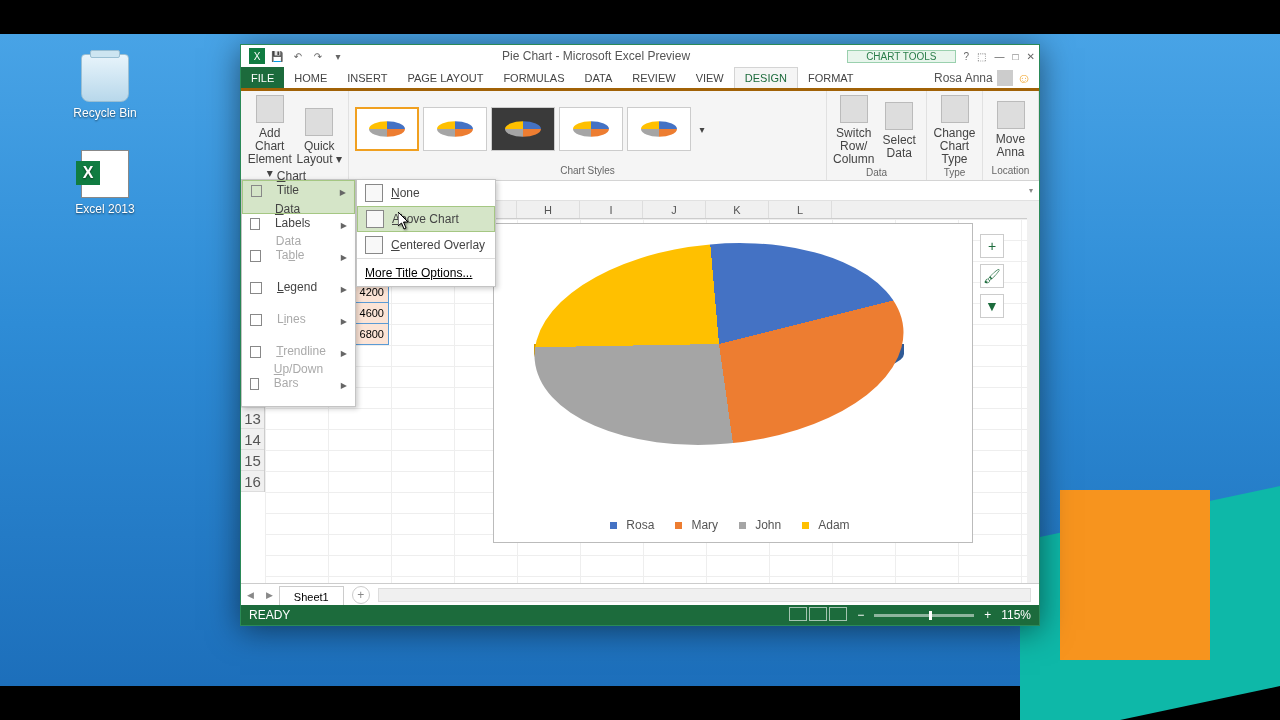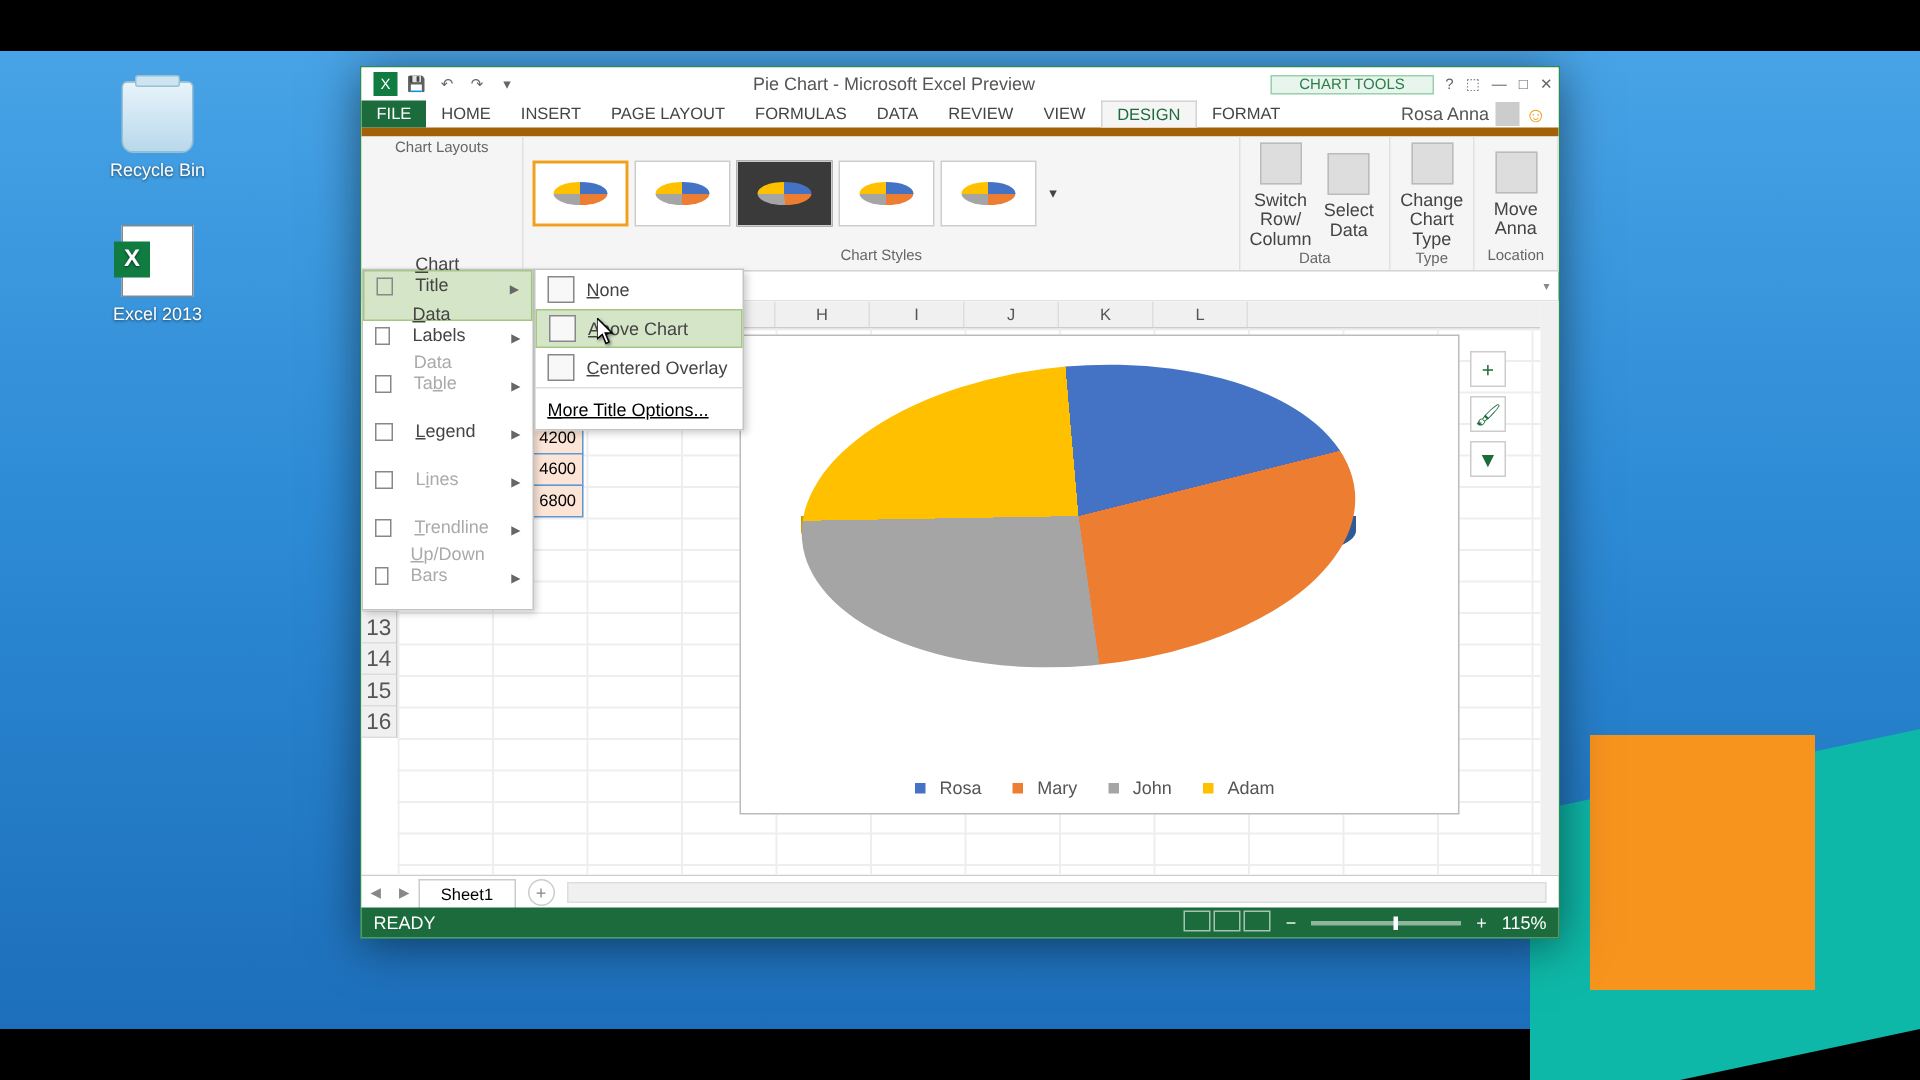--- a/index.html
+++ b/index.html
@@ -16,21 +16,21 @@
 .deco.teal{right:0;width:260px;height:200px;background:#0EB8A8;transform:skewY(-12deg);transform-origin:bottom right;}
 .deco.orange{right:70px;width:150px;height:170px;background:#F7941E;bottom:60px;}
 .excel-window{position:absolute;left:240px;top:44px;width:800px;height:582px;background:#fff;box-shadow:0 4px 30px rgba(0,0,0,.5);border:1px solid #2a8a58;display:flex;flex-direction:column;}
 .titlebar{height:22px;background:#fff;display:flex;align-items:center;padding:0 4px;font-size:12px;color:#555;}
 .titlebar .qat{display:flex;gap:6px;align-items:center;margin-left:4px;}
 .qat-btn{width:14px;height:14px;display:flex;align-items:center;justify-content:center;color:#666;font-size:10px;}
 .titlebar .wtitle{flex:1;text-align:center;}
 .titlebar .ctx{background:#e8f5ec;border:1px solid #9ad0ae;padding:0 18px;font-size:10px;color:#2a7d4a;margin-right:8px;}
 .win-ctrl{display:flex;gap:8px;align-items:center;color:#666;}
 .win-ctrl span{font-size:10px;}
-.tabbar{height:24px;background:#fff;display:flex;align-items:stretch;border-bottom:6px solid #a16207;}
+.tabbar{height:24px;background:#fff;display:flex;align-items:stretch;border-bottom:3px solid #a16207;}
 .tab{padding:0 10px;display:flex;align-items:center;font-size:11px;color:#444;cursor:pointer;}
 .tab.file{background:#1C6B3C;color:#fff;}
 .tab.active{background:#f5f5f5;border:1px solid #d4d4d4;border-bottom:none;color:#1C6B3C;}
 .tabbar .spacer{flex:1;}
 .signin{padding:0 8px;font-size:11px;color:#555;display:flex;align-items:center;gap:4px;}
 .smiley{color:#f0a020;font-size:14px;}
 .ribbon{height:90px;background:#f5f5f5;border-bottom:1px solid #d4d4d4;display:flex;position:relative;}
 .rgroup{border-right:1px solid #e1e1e1;padding:2px 6px;display:flex;flex-direction:column;justify-content:space-between;}
 .rgroup .btns{display:flex;gap:4px;flex:1;align-items:center;}
 .rgroup .lbl{font-size:10px;color:#666;text-align:center;padding-bottom:2px;}
@@ -141,20 +141,24 @@
     <div class="spacer"></div>
     <div class="signin">
       <span>Rosa Anna</span>
       <span style="width:16px;height:16px;background:#ccc;display:inline-block;"></span>
       <span class="smiley">☺</span>
     </div>
   </div>
 
   <div class="ribbon">
     <div class="rgroup" style="width:108px;">
+      <div class="btns">
+        <div class="bigbtn"><div class="ic"></div><span>Add Chart Element ▾</span></div>
+        <div class="bigbtn"><div class="ic"></div><span>Quick Layout ▾</span></div>
+      </div>
       <div class="lbl">Chart Layouts</div>
     </div>
     <div class="rgroup chart-styles">
       <div class="btns">
         <div class="style-thumb sel">
             <div class="mini-pie"></div>
           </div>
         <div class="style-thumb">
             <div class="mini-pie"></div>
           </div>

